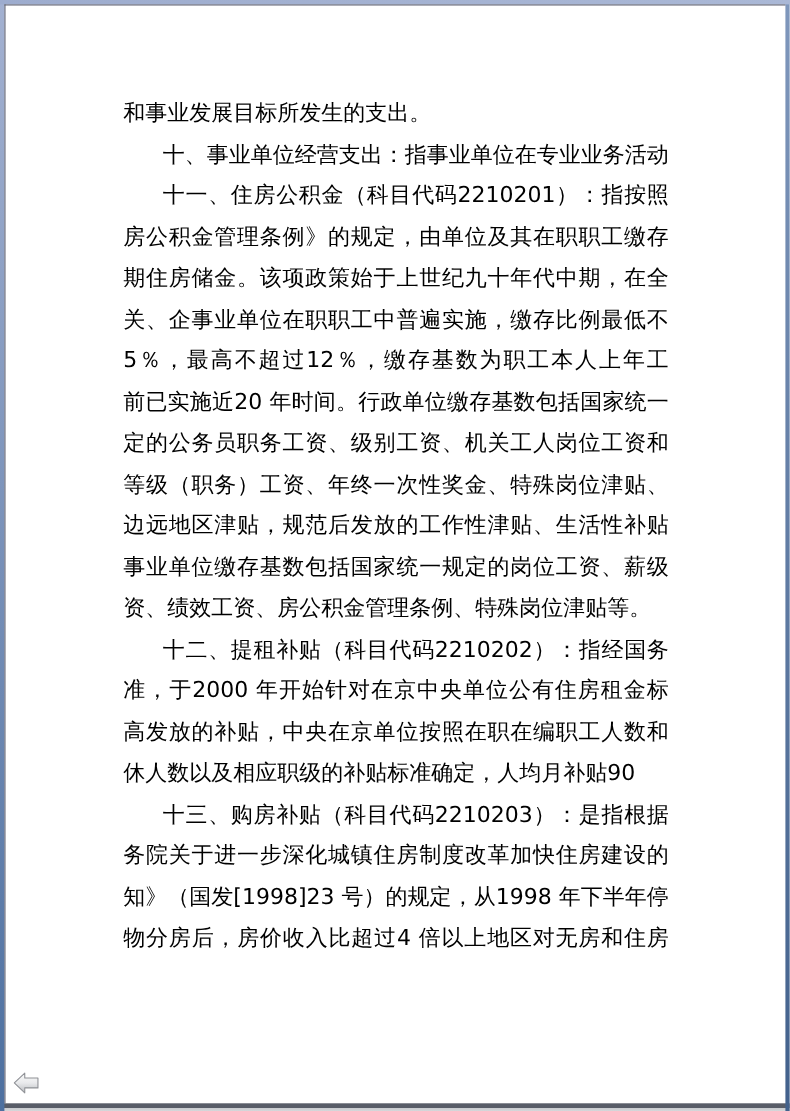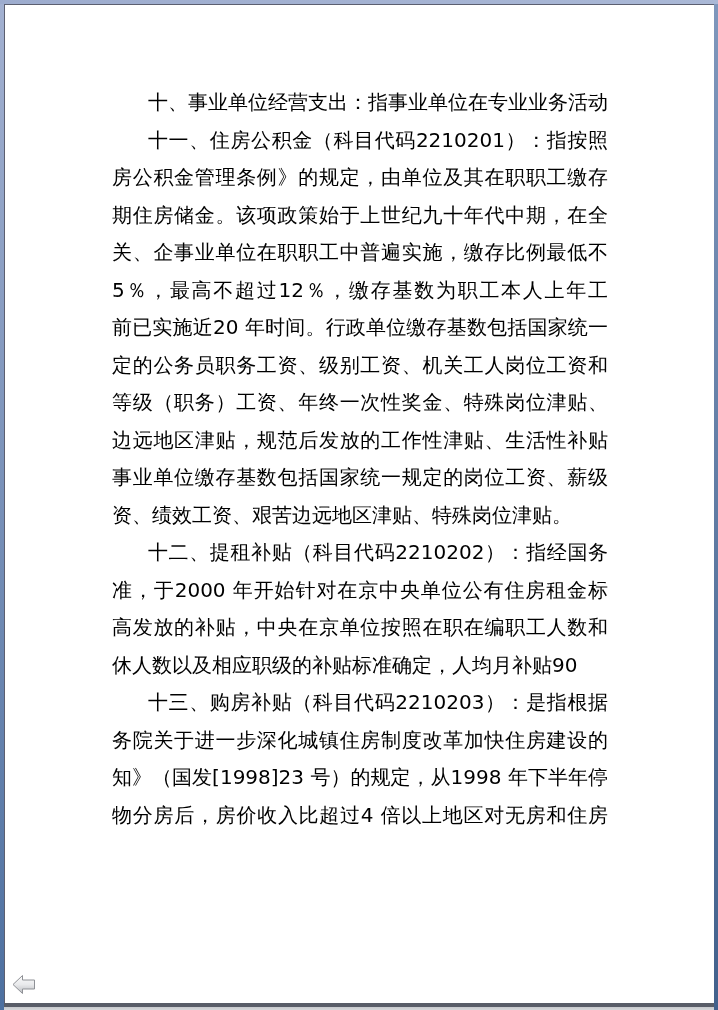--- a/index.html
+++ b/index.html
@@ -88,32 +88,33 @@
 <body>
 
 <div class="frame">
   <div class="edge-top"></div>
   <div class="edge-left"></div>
   <div class="edge-right"></div>
   <div class="edge-bottom"></div>
   <div class="inner-line"></div>
 
   <div class="text-block">
+      <div class="line">和事业发展目标所发生的支出。</div>
       <div class="line indent justify">十、事业单位经营支出：指事业单位在专业业务活动及</div>
       <div class="line indent justify">十一、住房公积金（科目代码2210201）：指按照《住</div>
       <div class="line justify">房公积金管理条例》的规定，由单位及其在职职工缴存的长</div>
       <div class="line justify">期住房储金。该项政策始于上世纪九十年代中期，在全国机</div>
       <div class="line justify">关、企事业单位在职职工中普遍实施，缴存比例最低不低于</div>
       <div class="line justify">5％，最高不超过12％，缴存基数为职工本人上年工资，目</div>
       <div class="line justify">前已实施近20 年时间。行政单位缴存基数包括国家统一规</div>
       <div class="line justify">定的公务员职务工资、级别工资、机关工人岗位工资和技术</div>
       <div class="line justify">等级（职务）工资、年终一次性奖金、特殊岗位津贴、艰苦</div>
       <div class="line justify">边远地区津贴，规范后发放的工作性津贴、生活性补贴等；</div>
       <div class="line justify">事业单位缴存基数包括国家统一规定的岗位工资、薪级工</div>
-      <div class="line">资、绩效工资、艰苦边远地区津贴、特殊岗位津贴。</div>
+      <div class="line">资、绩效工资、房公积金管理条例、特殊岗位津贴等。</div>
       <div class="line indent justify">十二、提租补贴（科目代码2210202）：指经国务院批</div>
       <div class="line justify">准，于2000 年开始针对在京中央单位公有住房租金标准提</div>
       <div class="line justify">高发放的补贴，中央在京单位按照在职在编职工人数和离退</div>
       <div class="line">休人数以及相应职级的补贴标准确定，人均月补贴90 元。</div>
       <div class="line indent justify">十三、购房补贴（科目代码2210203）：是指根据《国</div>
       <div class="line justify">务院关于进一步深化城镇住房制度改革加快住房建设的通</div>
       <div class="line justify">知》（国发[1998]23 号）的规定，从1998 年下半年停止实</div>
       <div class="line justify">物分房后，房价收入比超过4 倍以上地区对无房和住房未达</div>
     </div>
 

